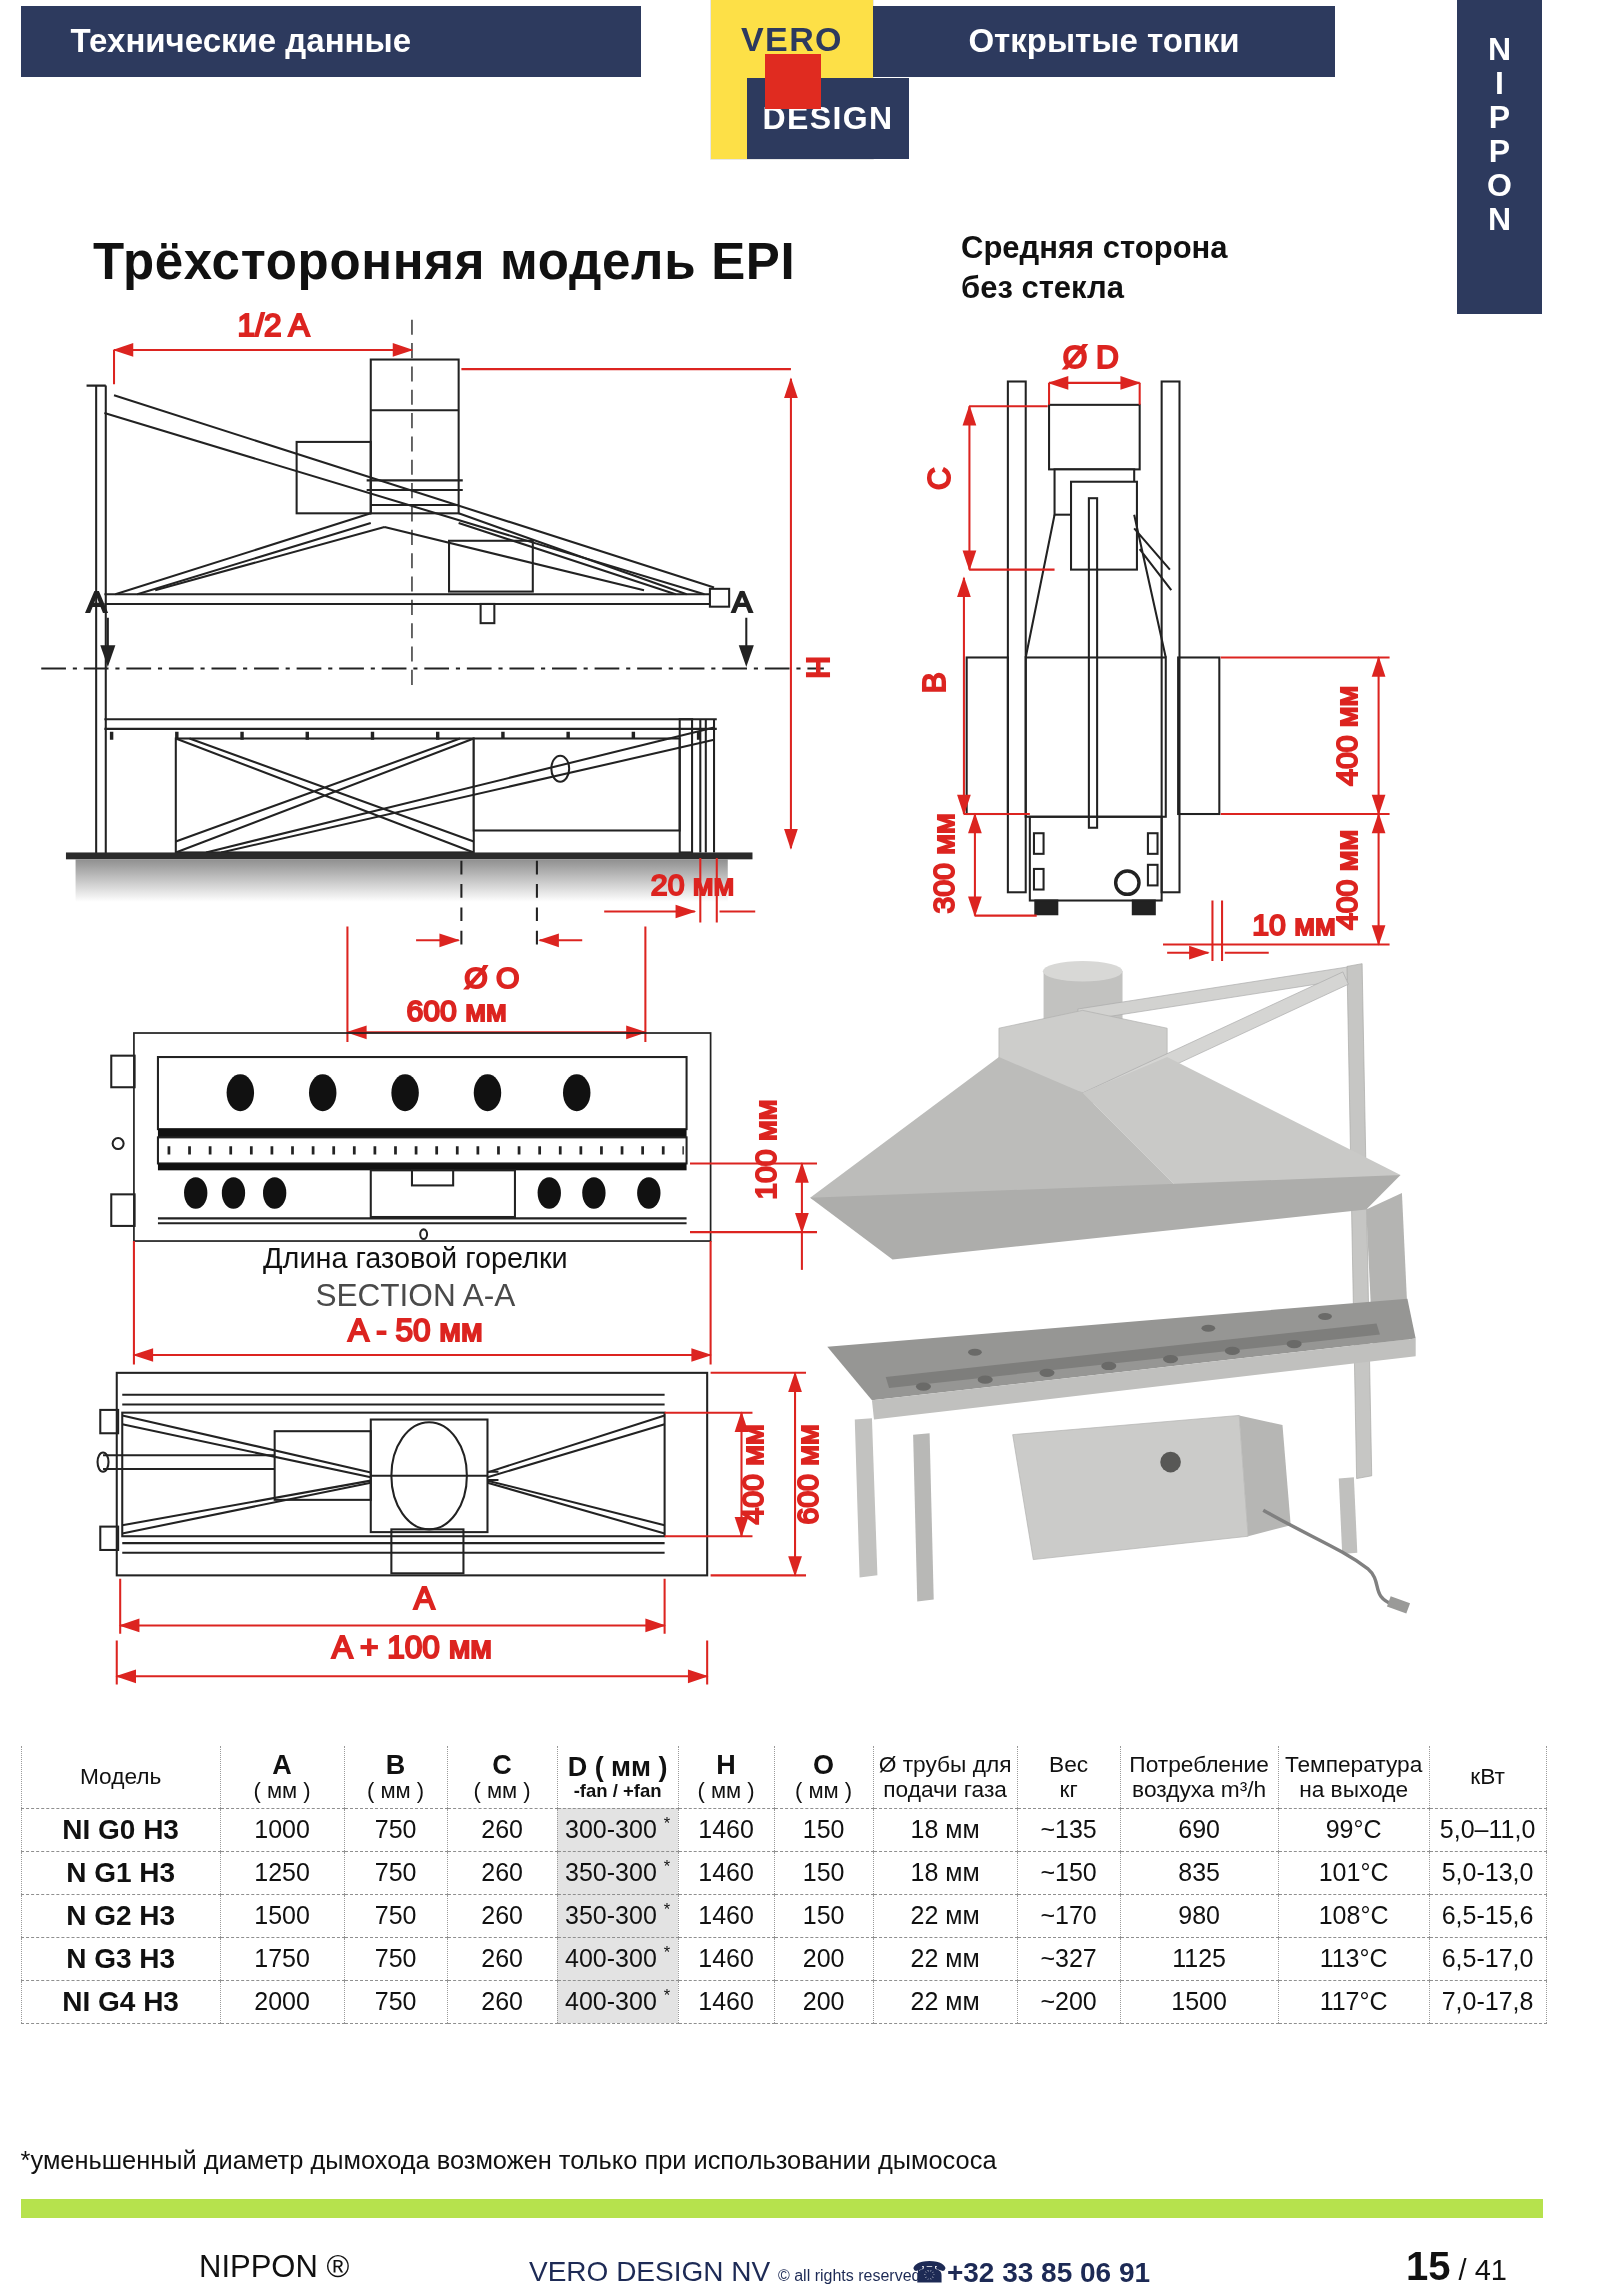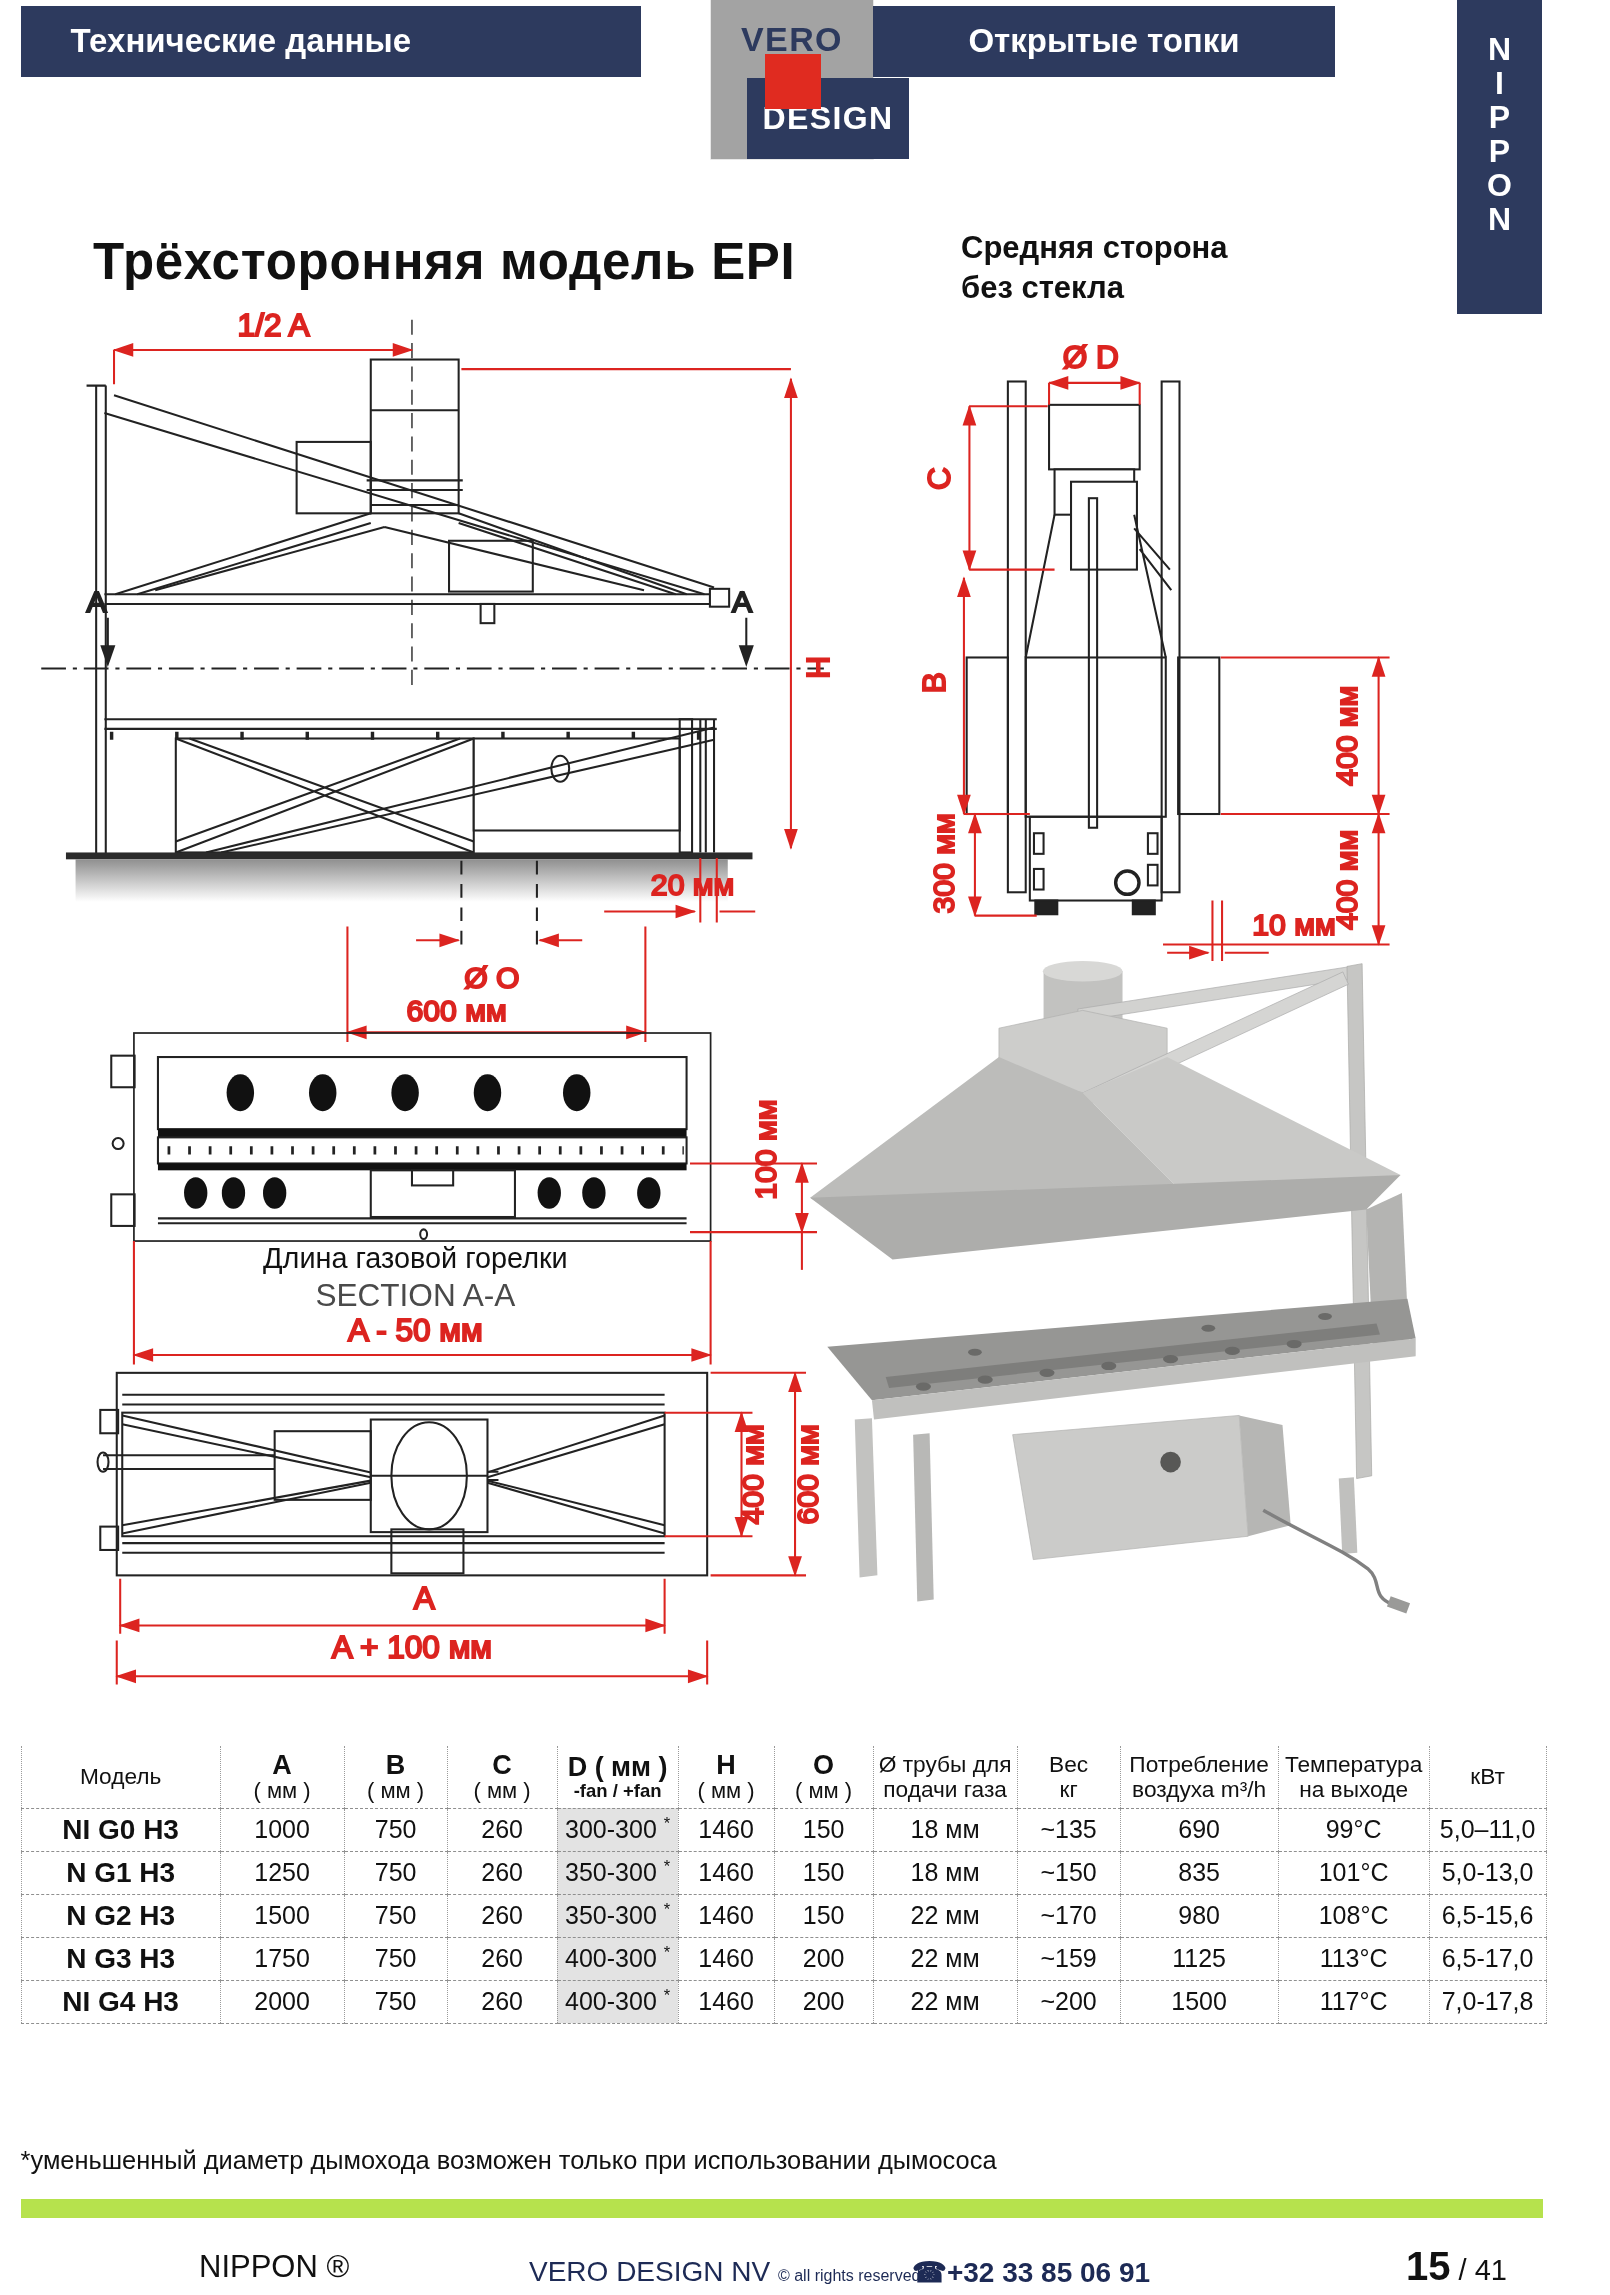--- a/index.html
+++ b/index.html
@@ -3,21 +3,21 @@
 <meta charset="utf-8">
 <style>
   html,body{margin:0;padding:0;background:#888;}
   #page{position:relative;width:1610px;height:2295px;background:#fff;overflow:hidden;
         font-family:"Liberation Sans",sans-serif;color:#111;}
   .abs{position:absolute;}
   
   .bar{background:#2d3a5e;color:#fff;font-weight:bold;font-size:33px;display:flex;align-items:center;}
   #bar-left{left:20.6px;top:5.5px;width:570px;height:71px;padding-left:50px;}
   #bar-right{left:873px;top:5.5px;width:462px;height:71px;justify-content:center;}
-  #logo{left:711px;top:0;width:162px;height:159px;background:#a3a3a3;box-shadow:0 0 0 0.7px #ddd;}
+  #logo{left:711px;top:0;width:162px;height:159px;background:#fde047;box-shadow:0 0 0 0.7px #ddd;}
   #logo .vero{position:absolute;left:0;top:0;width:100%;height:78px;display:flex;align-items:center;justify-content:center;
       color:#2d3a5e;font-weight:bold;font-size:34px;letter-spacing:1.4px;}
   #logo .design{position:absolute;left:0;top:78px;width:100%;height:81px;background:#2d3a5e;display:flex;align-items:center;justify-content:center;
       color:#fff;font-weight:bold;font-size:32px;letter-spacing:1.4px;margin-left:36px;}
   #logo .red-square{position:absolute;left:54px;top:54px;width:56px;height:55px;background:#e02b20;z-index:3;}
   #nippon{left:1457px;top:0;width:85px;height:314px;background:#2d3a5e;display:flex;flex-direction:column;
       align-items:center;padding-top:32px;box-sizing:border-box;}
   #nippon div{color:#fff;font-weight:bold;font-size:32px;line-height:34px;}
   
   #main-title{left:93px;top:232px;font-size:51px;font-weight:bold;letter-spacing:0.7px;}
@@ -409,21 +409,21 @@
         </tr>
         <tr>
           <td class="model">N G3 H3</td>
             <td>1750</td>
             <td>750</td>
             <td>260</td>
           <td class="dcol"><span>400-300</span> <sup>*</sup></td>
           <td>1460</td>
             <td>200</td>
             <td>22 мм</td>
-            <td>~159</td>
+            <td>~327</td>
           <td>1125</td>
             <td>113°C</td>
             <td>6,5-17,0</td>
         </tr>
         <tr>
           <td class="model">NI G4 H3</td>
             <td>2000</td>
             <td>750</td>
             <td>260</td>
           <td class="dcol"><span>400-300</span> <sup>*</sup></td>

